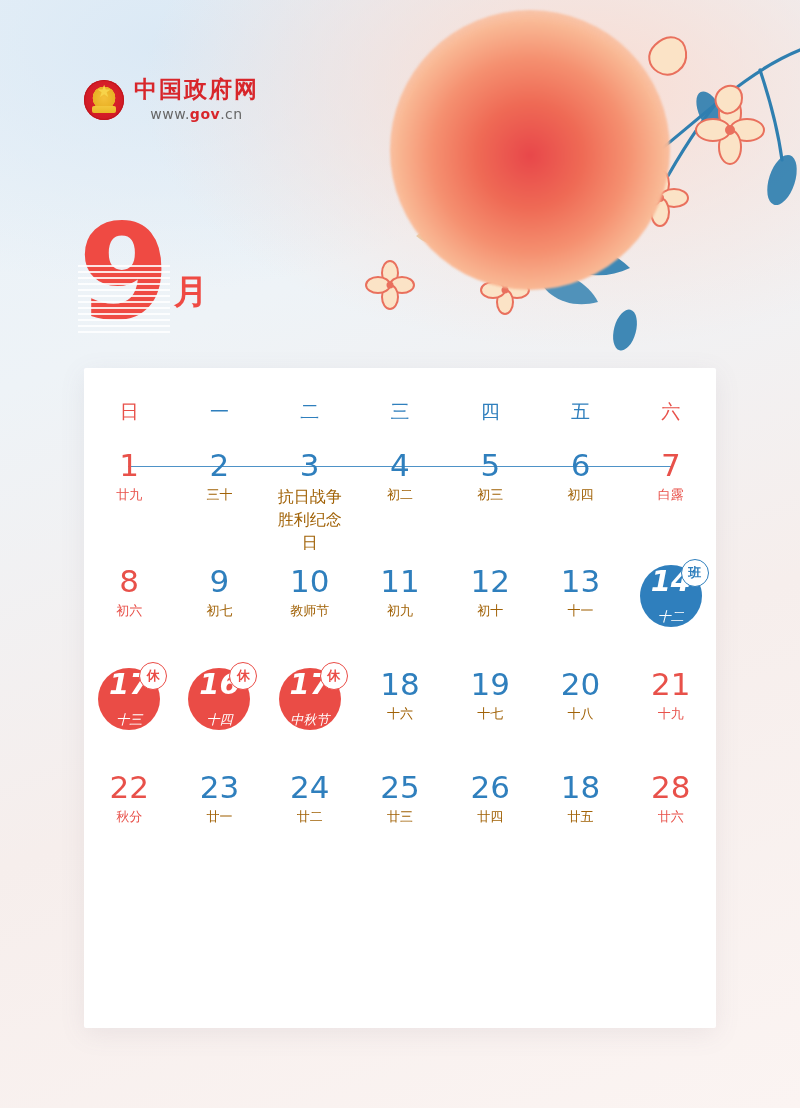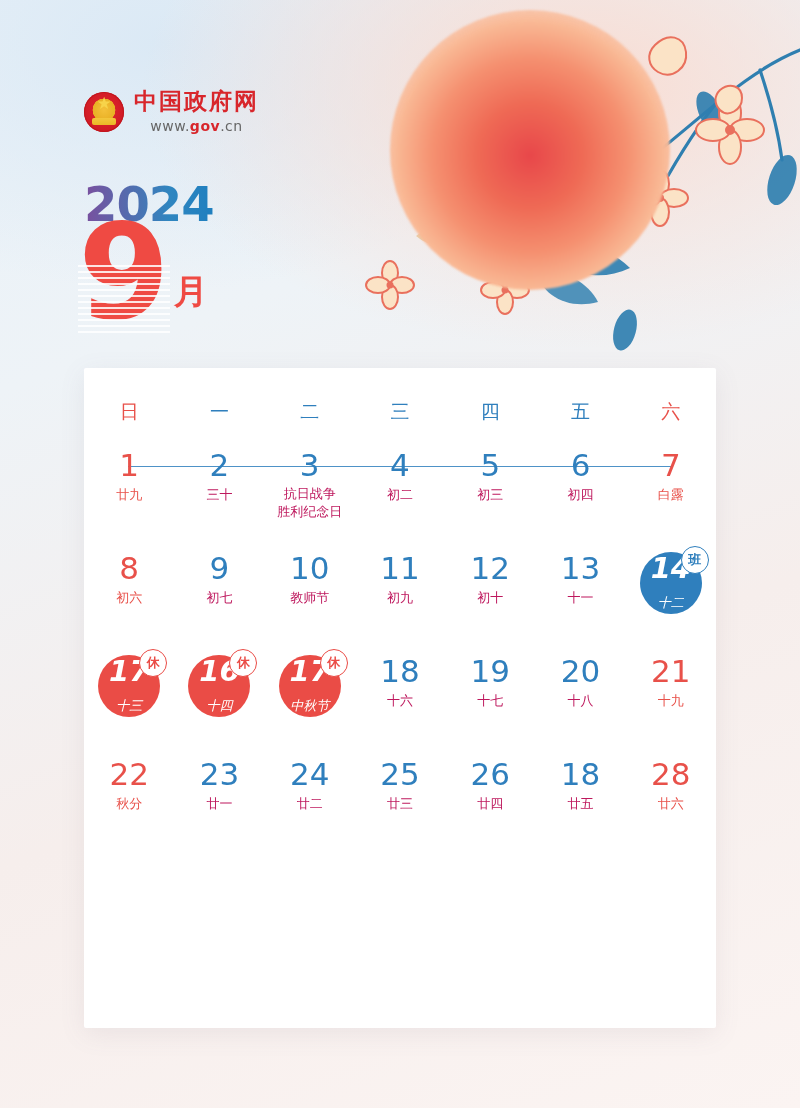--- a/index.html
+++ b/index.html
@@ -19,21 +19,21 @@
     overflow:hidden;
   }
   
   .art{position:absolute;left:330px;top:0;width:470px;height:380px;overflow:hidden;}
   .sun{
     position:absolute;left:60px;top:10px;width:280px;height:280px;border-radius:50%;
     background:radial-gradient(circle at 50% 52%, #e8474a 0%, #ef6a55 26%, #f59070 48%, #f9b894 66%, rgba(250,210,190,0.55) 82%, rgba(250,220,205,0) 100%);
     filter:blur(1px);
   }
   
-  .brand{position:absolute;left:84px;top:78px;display:flex;align-items:center;gap:10px;margin-top:12px;}
+  .brand{position:absolute;left:84px;top:78px;display:flex;align-items:center;gap:10px;}
   .emblem{width:40px;height:40px;border-radius:50%;
     background:radial-gradient(circle at 50% 45%, #f4c03a 0%, #e8b024 38%, #d8202a 39%, #c8141f 100%);
     position:relative;box-shadow:0 0 0 1px #c0151d inset;}
   .emblem:before{content:"★";position:absolute;left:0;right:0;top:3px;text-align:center;color:#f7d34a;font-size:17px;line-height:1;}
   .emblem:after{content:"";position:absolute;left:8px;right:8px;bottom:7px;height:7px;border-radius:2px;
     background:linear-gradient(#f3c63c,#eab827);}
   .brand-text{display:flex;flex-direction:column;line-height:1;}
   .brand-cn{color:#d8262b;font-size:23px;font-weight:bold;letter-spacing:2px;}
   .brand-en{color:#666;font-size:14px;margin-top:6px;letter-spacing:.5px;text-align:center;}
   .brand-en b{color:#d8262b;font-weight:bold;}
@@ -51,32 +51,32 @@
   
   .card{position:absolute;left:84px;top:368px;width:632px;height:660px;background:#fff;border-radius:2px;
     box-shadow:0 6px 26px rgba(120,110,130,.10);}
   table.cal{width:100%;border-collapse:collapse;table-layout:fixed;margin-top:30px;}
   table.cal th{font-size:19px;font-weight:normal;color:#2f7fbd;padding-bottom:14px;}
   table.cal th.wk{color:#e8514a;}
   .hrule{position:absolute;left:44px;right:44px;top:98px;height:1px;background:#2f7fbd;opacity:.85;}
   table.cal td{height:92px;text-align:center;vertical-align:top;padding-top:10px;}
   .cell{position:relative;display:inline-block;width:78px;}
   .num{font-size:31px;line-height:1.05;color:#2f7fbd;font-weight:500;}
-  .lun{font-size:13px;line-height:1.5;color:#be185d;margin-top:3px;}
+  .lun{font-size:13px;line-height:1.5;color:#a16207;margin-top:3px;}
   .weekend .num,.weekend .lun{color:#e8514a;}
   .disc{width:62px;height:62px;border-radius:50%;display:flex;flex-direction:column;align-items:center;justify-content:center;margin:0 auto;font-style:italic;}
   .disc .num{color:#fff;font-weight:bold;font-size:29px;}
   .disc .lun{color:#fff;margin-top:10px;font-size:13px;}
   .disc.rest{background:#ea4c46;}
   .disc.work{background:#2f7fbd;}
   .tag{position:absolute;right:1px;top:-6px;width:26px;height:26px;border-radius:50%;background:#fff;
     display:flex;align-items:center;justify-content:center;font-size:13px;font-weight:bold;}
   .tag.rest{color:#ea4c46;border:1.5px solid #ea4c46;}
   .tag.work{color:#2f7fbd;border:1.5px solid #2f7fbd;}
-  .two-line .lun{font-size:13px;line-height:1.45;}
+  .two-line .lun{font-size:16px;line-height:1.45;}
 </style>
 </head>
 <body>
 
 <div class="page">
 
   <div class="art">
     <div class="sun"></div>
     <svg width="470" height="380" viewBox="0 0 470 380">
       <g fill="none" stroke="#2f7fb0" stroke-width="3.2" stroke-linecap="round">
@@ -149,21 +149,20 @@
   </div>
 
   <div class="brand">
     <div class="emblem"></div>
     <div class="brand-text">
       <span class="brand-cn">中国政府网</span>
       <span class="brand-en"><span>www.</span><b>gov</b><span>.cn</span></span>
     </div>
   </div>
 
-  <div class="year">2024</div>
   <div class="monthwrap">
     <div class="month-num"><span>9</span><span class="stripes"></span></div>
     <div class="month-cn">月</div>
   </div>
 
   <div class="card">
     <div class="hrule"></div>
     <table class="cal">
       <thead>
           <tr id="weekday-row">

